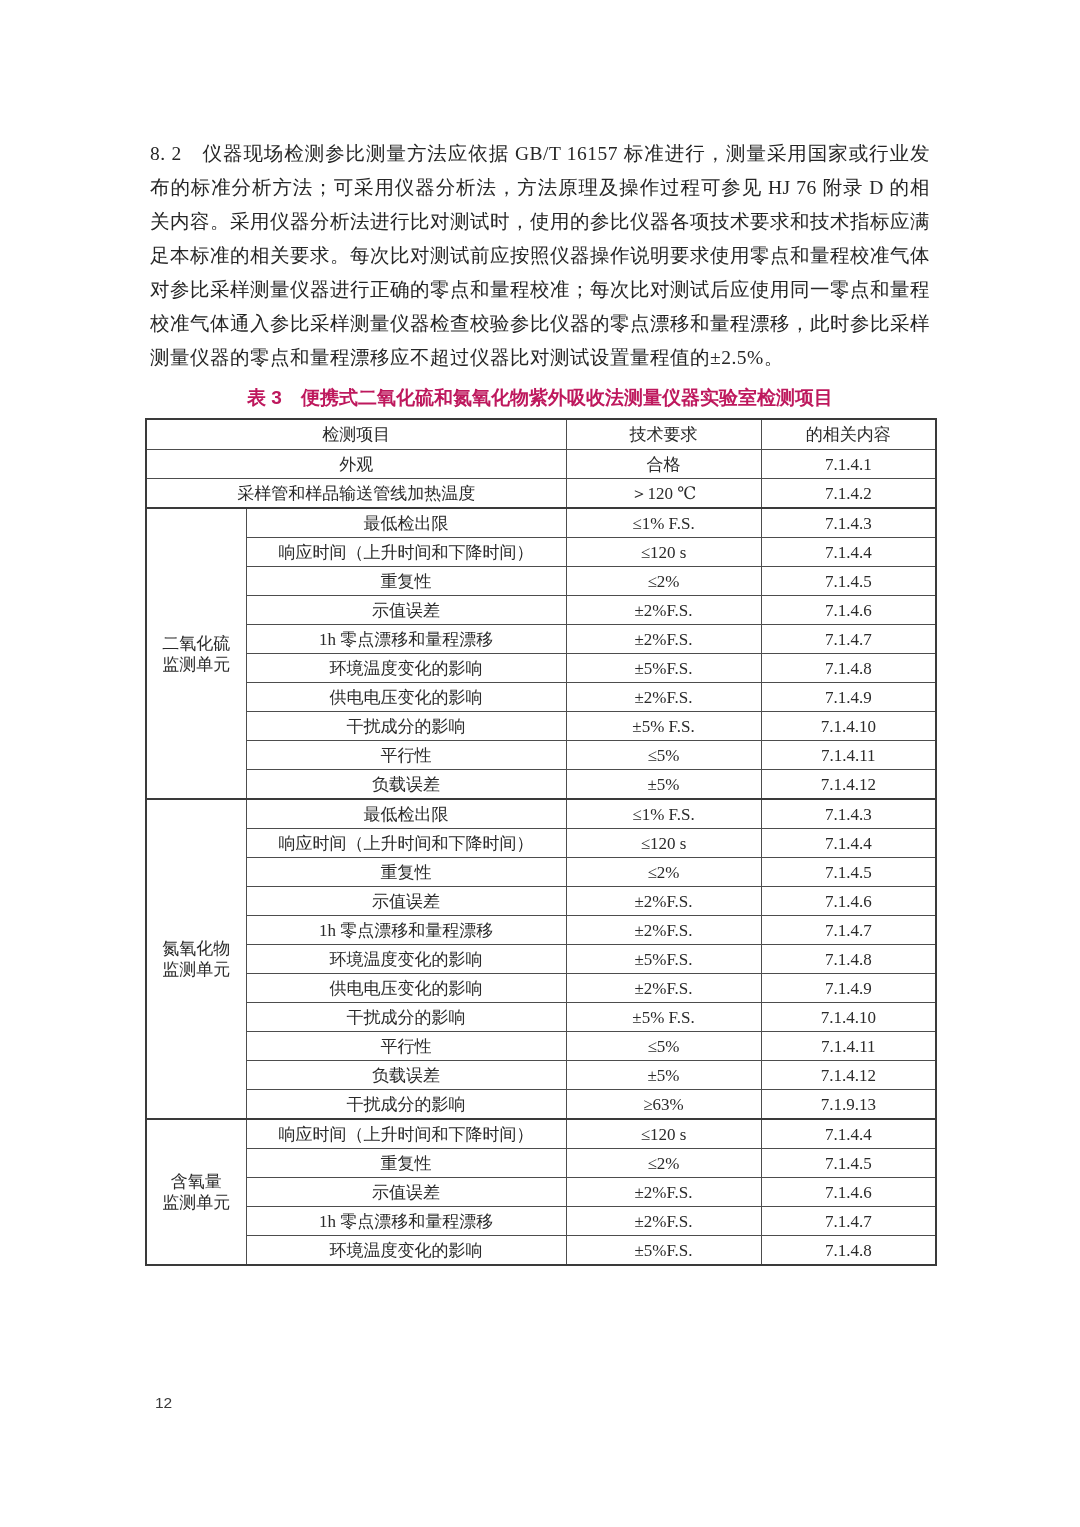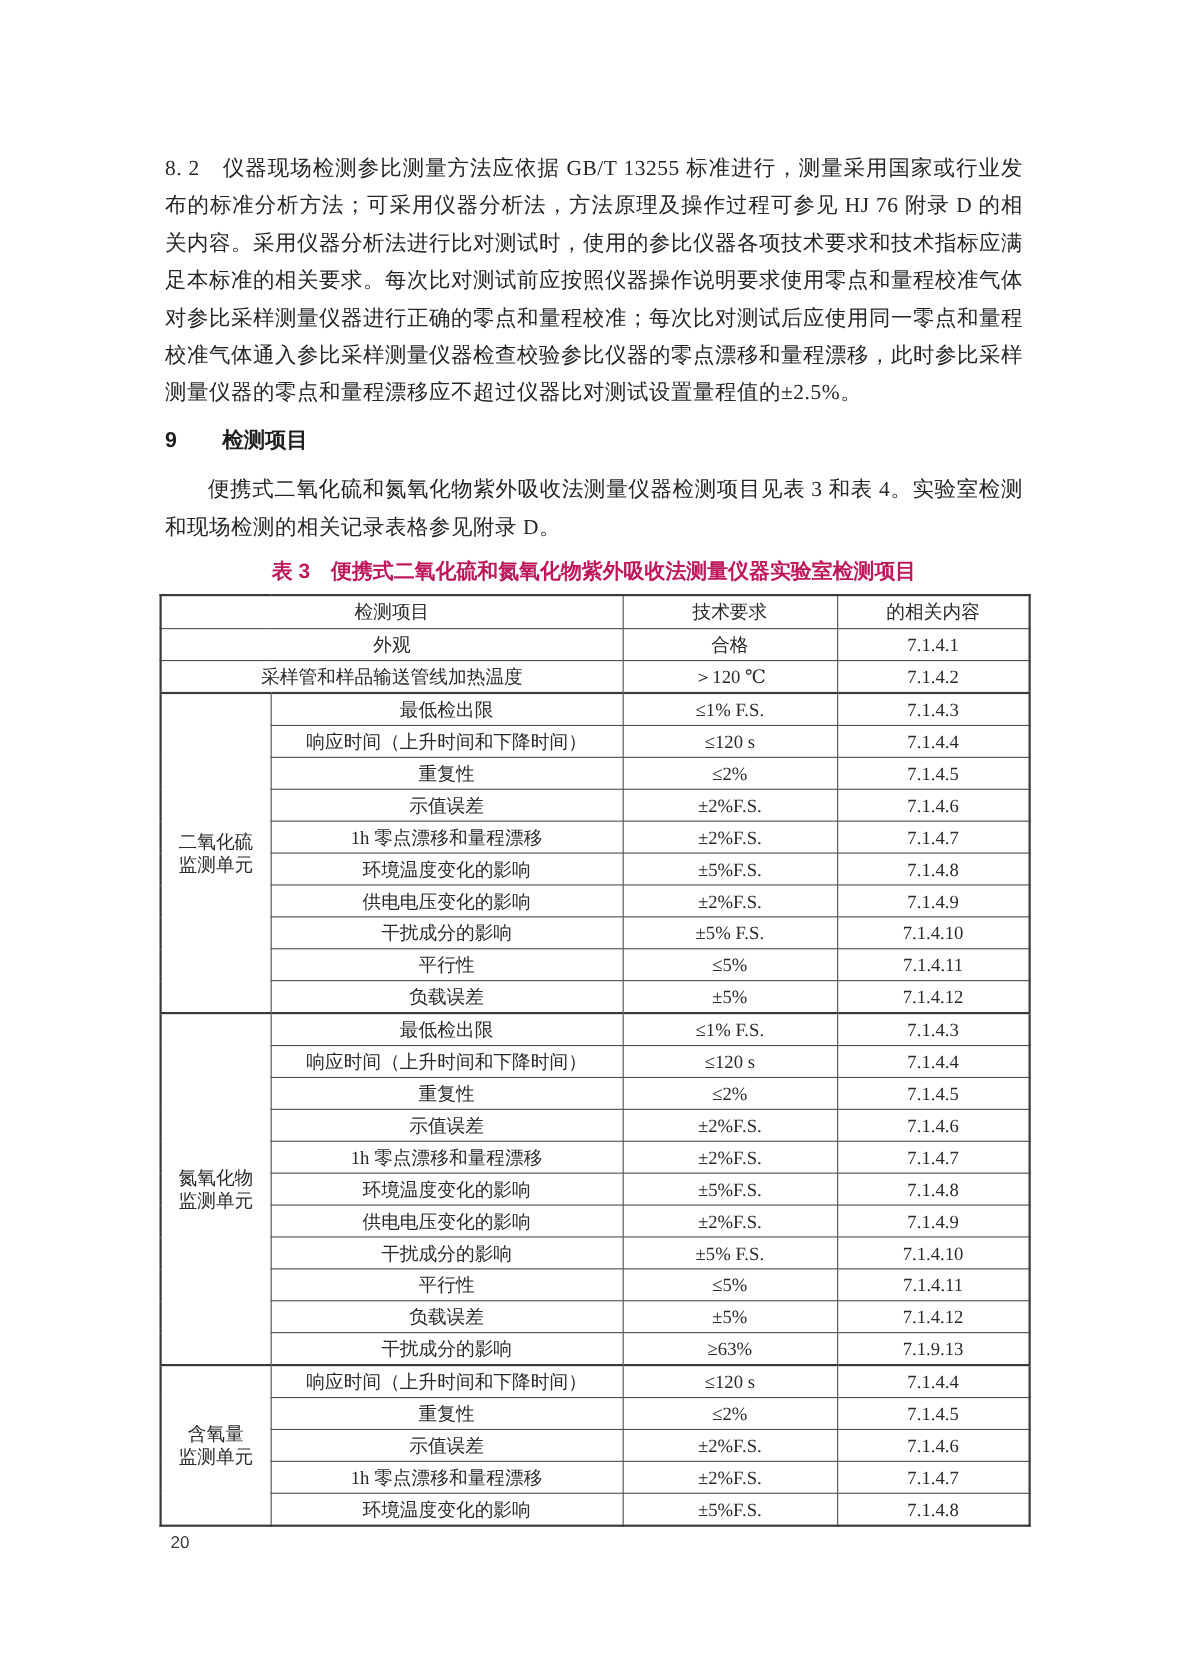--- a/index.html
+++ b/index.html
@@ -69,27 +69,23 @@
     font-family: "Liberation Sans", "DejaVu Sans", sans-serif;
     font-size: 15.5px;
     color: #3a3a3a;
   }
 </style>
 </head>
 <body>
 
 <div class="page">
 
-  <p class="body-text">8. 2　仪器现场检测参比测量方法应依据 GB/T 13255 标准进行，测量采用国家或行业发布的标准分析方法；可采用仪器分析法，方法原理及操作过程可参见 HJ 76 附录 D 的相关内容。采用仪器分析法进行比对测试时，使用的参比仪器各项技术要求和技术指标应满足本标准的相关要求。每次比对测试前应按照仪器操作说明要求使用零点和量程校准气体对参比采样测量仪器进行正确的零点和量程校准；每次比对测试后应使用同一零点和量程校准气体通入参比采样测量仪器检查校验参比仪器的零点漂移和量程漂移，此时参比采样测量仪器的零点和量程漂移应不超过仪器比对测试设置量程值的±2.5%。</p>
-
-  <h2 class="section-heading">
-    <span class="sec-num">9</span><span>检测项目</span>
-  </h2>
-
-  <p class="body-text indent-para">便携式二氧化硫和氮氧化物紫外吸收法测量仪器检测项目见表 3 和表 4。实验室检测和现场检测的相关记录表格参见附录 D。</p>
+  <p class="body-text">8. 2　仪器现场检测参比测量方法应依据 GB/T 16157 标准进行，测量采用国家或行业发布的标准分析方法；可采用仪器分析法，方法原理及操作过程可参见 HJ 76 附录 D 的相关内容。采用仪器分析法进行比对测试时，使用的参比仪器各项技术要求和技术指标应满足本标准的相关要求。每次比对测试前应按照仪器操作说明要求使用零点和量程校准气体对参比采样测量仪器进行正确的零点和量程校准；每次比对测试后应使用同一零点和量程校准气体通入参比采样测量仪器检查校验参比仪器的零点漂移和量程漂移，此时参比采样测量仪器的零点和量程漂移应不超过仪器比对测试设置量程值的±2.5%。</p>
+
+
 
   <p class="table-caption">表 3　便携式二氧化硫和氮氧化物紫外吸收法测量仪器实验室检测项目</p>
 
   <table class="t3">
     <colgroup>
       <col style="width:100px">
       <col style="width:320px">
       <col style="width:195px">
       <col style="width:175px">
     </colgroup>
@@ -240,15 +236,15 @@
           <td>7.1.4.7</td>
         </tr>
         <tr>
           <td>环境温度变化的影响</td>
           <td>±5%F.S.</td>
           <td>7.1.4.8</td>
         </tr>
       </tbody>
   </table>
 
-  <div class="page-number">20</div>
+  <div class="page-number">12</div>
 
 </div>
 
 </body></html>

